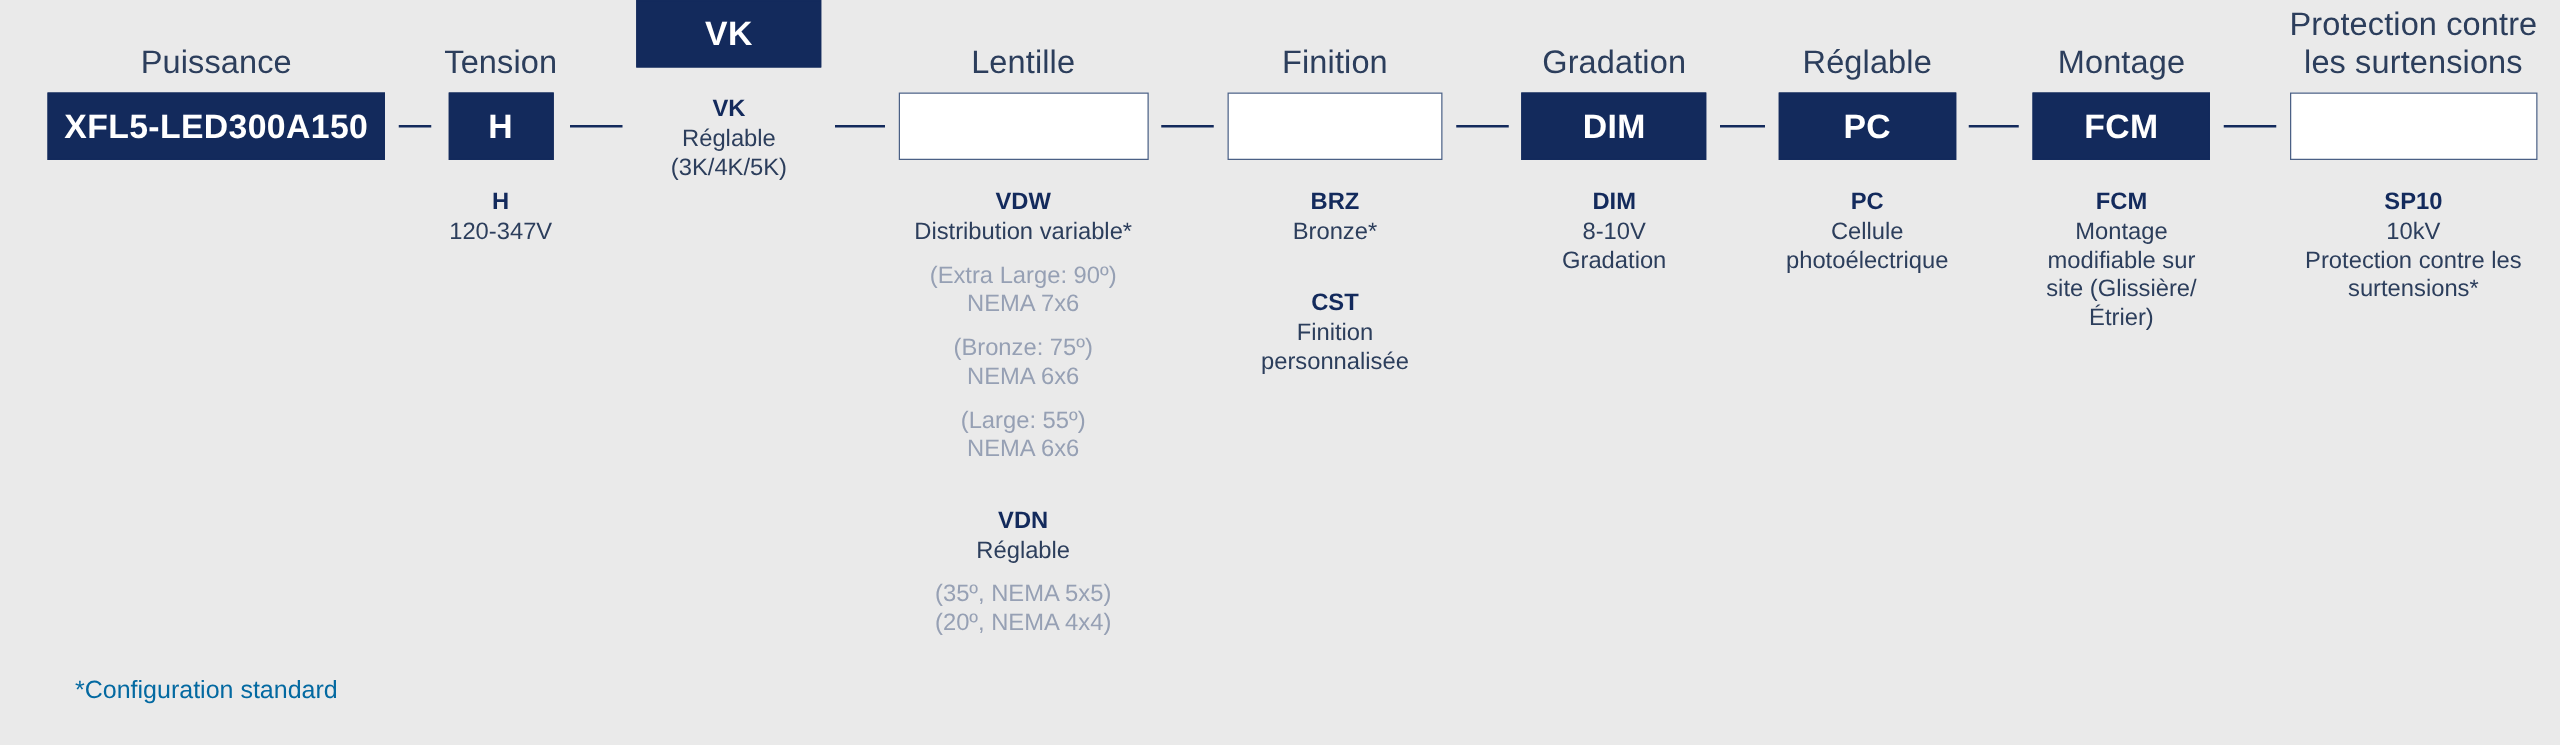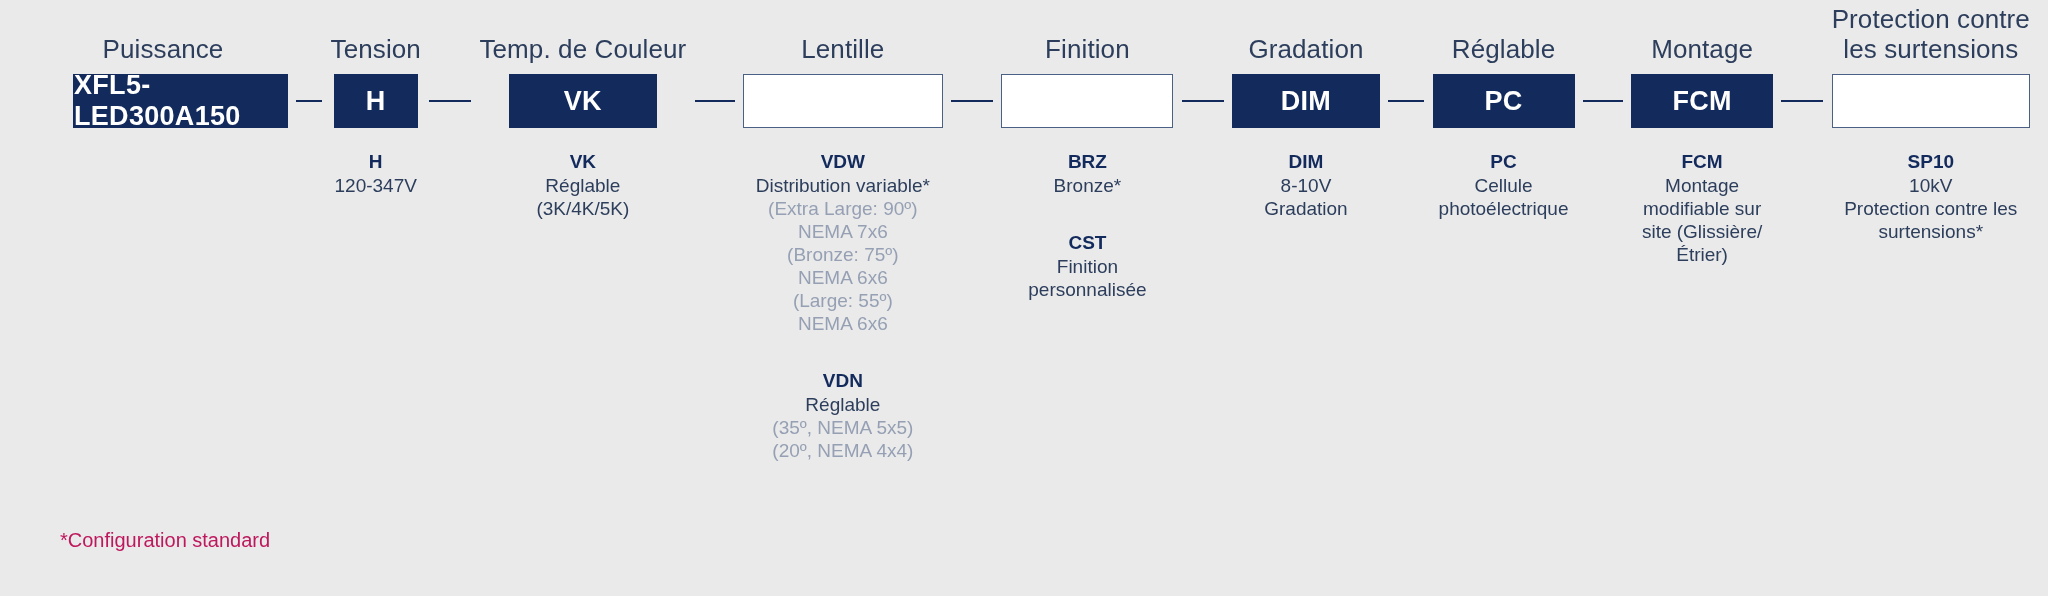--- a/index.html
+++ b/index.html
@@ -110,44 +110,44 @@
     font-size: 19px;
     line-height: 24px;
     color: #132a5c;
   }
 
   .desc .muted {
     color: #96a0b4;
   }
 
   .desc .group { margin-bottom: 0; }
-  .desc .gap-sm { margin-top: 0; text-align: center; }
+  .desc .gap-sm { margin-top: 12px; text-align: center; }
   .desc .gap-lg { margin-top: 34px; }
 
   
   .footnote {
     position: absolute;
     left: 60px;
-    bottom: 44px;
-    color: #be185d;
+    bottom: 32px;
+    color: #0369a1;
     font-size: 20px;
     line-height: 24px;
     font-weight: 400;
   }
 </style>
 </head>
 <body>
 
 <div id="ordering-diagram">
 
   <div class="chain" id="chain" style="justify-content: space-between;">
       <div class="segment">
         <div class="column">
           <div class="col-header">Puissance</div>
-          <div class="code-box" style="width: 215px; margin-left: 35px;">XFL5-LED300A150</div>
+          <div class="code-box" style="width: 270px;">XFL5-LED300A150</div>
         </div>
       </div>
       <div class="connector" style="width: 26px;">
         <div class="line"></div>
       </div>
       <div class="segment">
         <div class="column">
           <div class="col-header">Tension</div>
           <div class="code-box" style="width: 84px;">H</div>
           <div class="desc">
@@ -156,21 +156,20 @@
               <div>120-347V</div>
             </div>
           </div>
         </div>
       </div>
       <div class="connector" style="width: 42px;">
         <div class="line"></div>
       </div>
       <div class="segment">
         <div class="column">
-          <div class="col-header">Temp. de Couleur</div>
           <div class="code-box" style="width: 148px;">VK</div>
           <div class="desc">
             <div class="group">
               <div class="code">VK</div>
               <div>Réglable</div>
               <div>(3K/4K/5K)</div>
             </div>
           </div>
         </div>
       </div>

